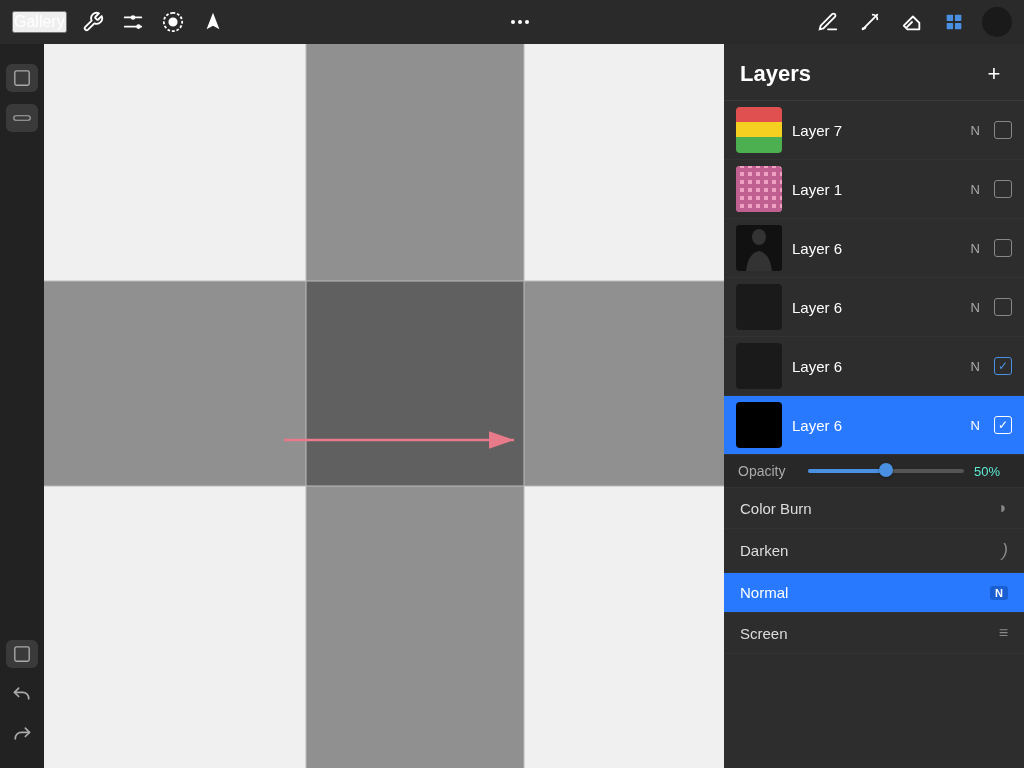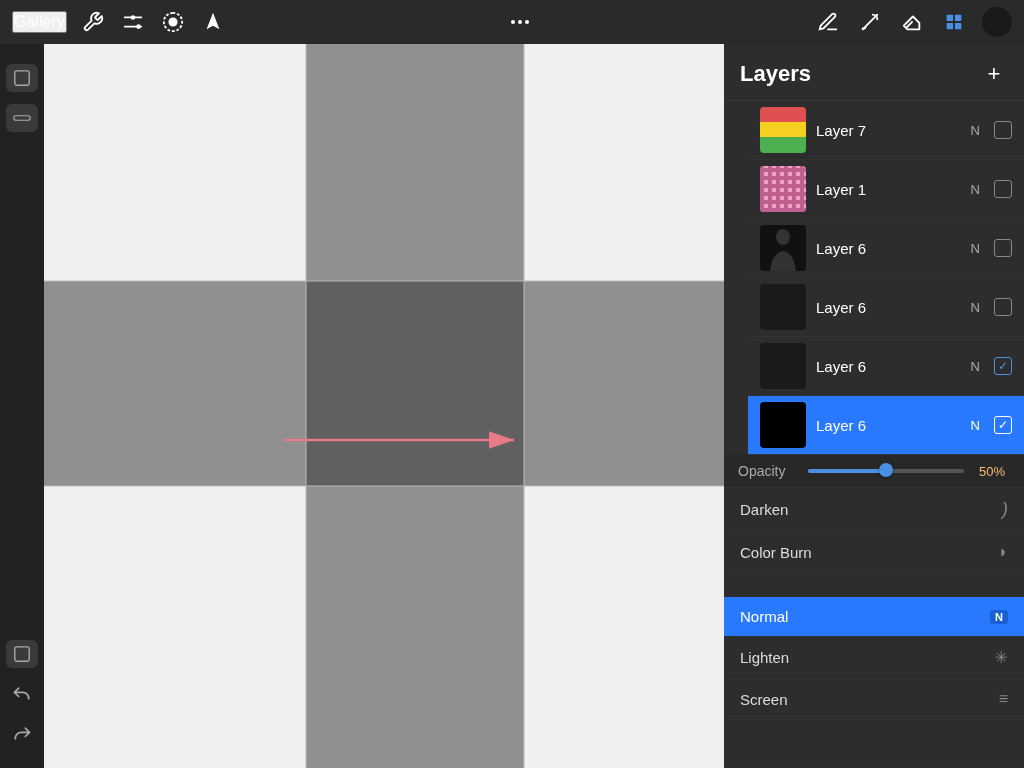--- a/index.html
+++ b/index.html
@@ -149,21 +149,20 @@
     .layers-list {
       flex: none;
     }
     .layer-item {
       display: flex;
       align-items: center;
       padding: 6px 12px;
       gap: 10px;
       cursor: pointer;
       border-bottom: 1px solid #333;
-      margin-left: 24px;
     }
     .layer-item.active {
       background: #2979ff;
     }
     .layer-thumb {
       width: 46px;
       height: 46px;
       border-radius: 4px;
       flex-shrink: 0;
       overflow: hidden;
@@ -246,42 +245,41 @@
       position: absolute;
       top: -6px;
       left: calc(50% - 7px);
       width: 14px;
       height: 14px;
       border-radius: 50%;
       background: #4a90e2;
       box-shadow: 0 1px 3px rgba(0,0,0,0.4);
     }
     .opacity-value {
-      color: #fdba74;
+      color: #5eead4;
       font-size: 13px;
       width: 36px;
-      text-align: center;
+      text-align: left;
     }
 
     
     .blend-modes-list {
       flex: 1;
       overflow-y: auto;
     }
     .blend-item {
       display: flex;
       align-items: center;
       justify-content: space-between;
       padding: 11px 16px;
       cursor: pointer;
       border-bottom: 1px solid #333;
     }
     .blend-item.active {
       background: #2979ff;
-      margin-top: 24px;
     }
     .blend-name {
       color: #ddd;
       font-size: 15px;
     }
     .blend-item.active .blend-name {
       color: #fff;
     }
     .blend-icon {
       color: #888;
@@ -582,40 +580,36 @@
         <div class="opacity-slider-fill"></div>
         <div class="opacity-slider-thumb"></div>
       </div>
     </div>
     <span class="opacity-value">50%</span>
   </div>
 
   <div class="blend-modes-list">
 
     <div class="blend-item">
+      <span class="blend-name">Color Burn</span>
+      <span class="blend-icon">◗</span>
+    </div>
+
+    <div class="blend-item">
       <span class="blend-name">Darken</span>
       <span class="blend-icon" style="font-style:italic;font-size:18px;">)</span>
-    </div>
-
-    <div class="blend-item">
-      <span class="blend-name">Color Burn</span>
-      <span class="blend-icon">◗</span>
     </div>
 
 
 
     <div class="blend-item active">
       <span class="blend-name">Normal</span>
       <span class="blend-badge">N</span>
     </div>
 
-    <div class="blend-item">
-      <span class="blend-name">Lighten</span>
-      <span class="blend-icon">✳</span>
-    </div>
 
     <div class="blend-item">
       <span class="blend-name">Screen</span>
       <span class="blend-icon">≡</span>
     </div>
 
   </div>
 </div>
 
 </body></html>

